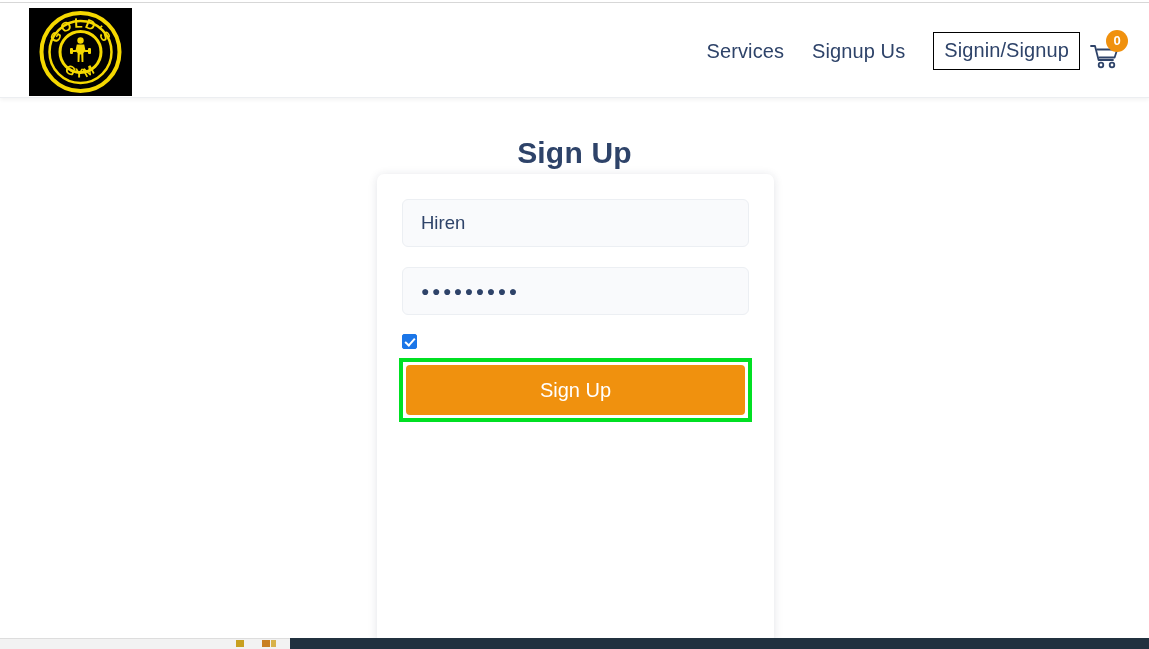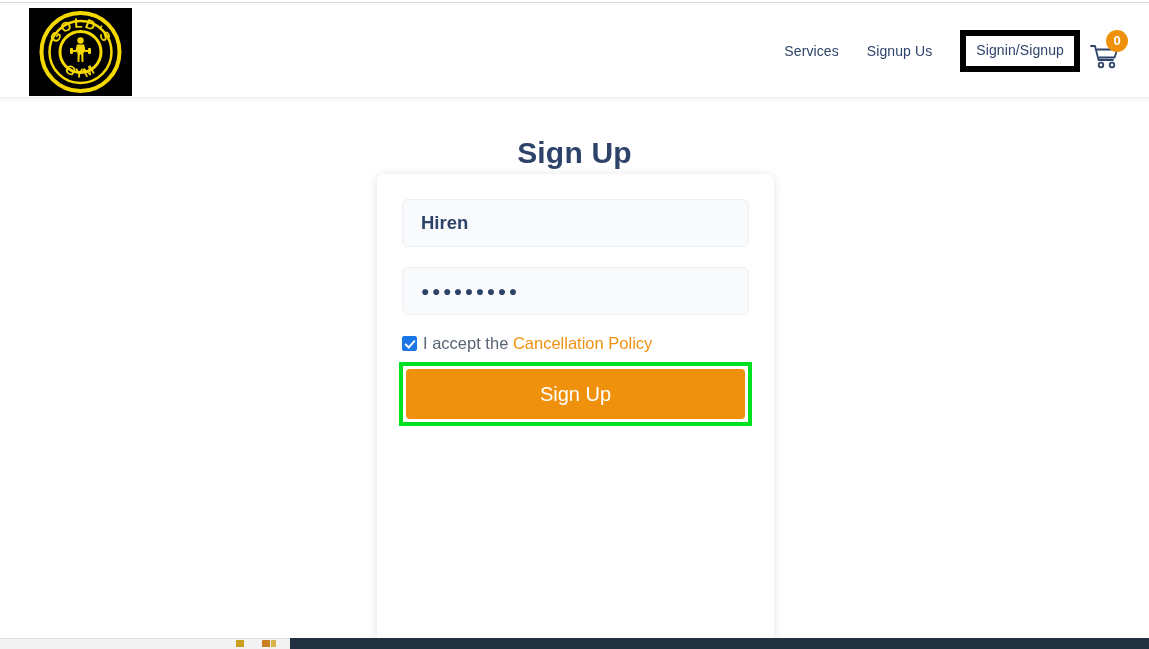--- a/index.html
+++ b/index.html
@@ -54,31 +54,31 @@
     position: absolute;
     right: 0;
     top: 0;
     height: 95px;
     display: flex;
     align-items: center;
   }
 
   .nav-link {
     color: #2e4369;
-    font-size: 14px;
+    font-size: 20px;
     letter-spacing: 0.1px;
     line-height: 1;
     text-decoration: none;
     white-space: nowrap;
     margin-right: 26px;
     padding: 2px 1px;
     cursor: pointer;
   }
   .nav-link.highlighted {
-    border: 6px solid #000000;
+    border: 1px solid #000000;
     padding: 7px 10px 9px 10px;
     margin-right: 10px;
     margin-left: 1px;
     background: #ffffff;
   }
 
   .cart-wrap {
     position: relative;
     width: 42px;
     height: 42px;
@@ -140,21 +140,20 @@
     border: 1px solid #eceff3;
     border-radius: 6px;
     margin-bottom: 20px;
     display: flex;
     align-items: center;
     padding: 0 18px;
     font-size: 18.5px;
     color: #2e4369;
     font-family: "Liberation Sans", sans-serif;
     outline: none;
-    font-weight: bold;
   }
   .field::placeholder { color: #9aa5b5; }
 
   .field.password-field {
     letter-spacing: 2.5px;
     font-size: 14px;
     color: #2e4369;
   }
 
   .accept-row {
@@ -305,23 +304,20 @@
 
   <input class="field" type="text" value="Hiren" style="">
 
 
 
 
   <input class="field password-field" type="text" value="●●●●●●●●●" style="">
 
   <div class="accept-row">
     <input class="accept-checkbox" type="checkbox" checked="" style="">
-    <span class="accept-text">
-      <span>I accept the </span><a class="policy-link">Cancellation Policy</a>
-    </span>
   </div>
 
   <div class="submit-wrap">
     <button class="submit-button">Sign Up</button>
   </div>
 </div>
 
 <div class="footer-left">
   <span class="footer-mark m1"></span>
   <span class="footer-mark m2"></span>

